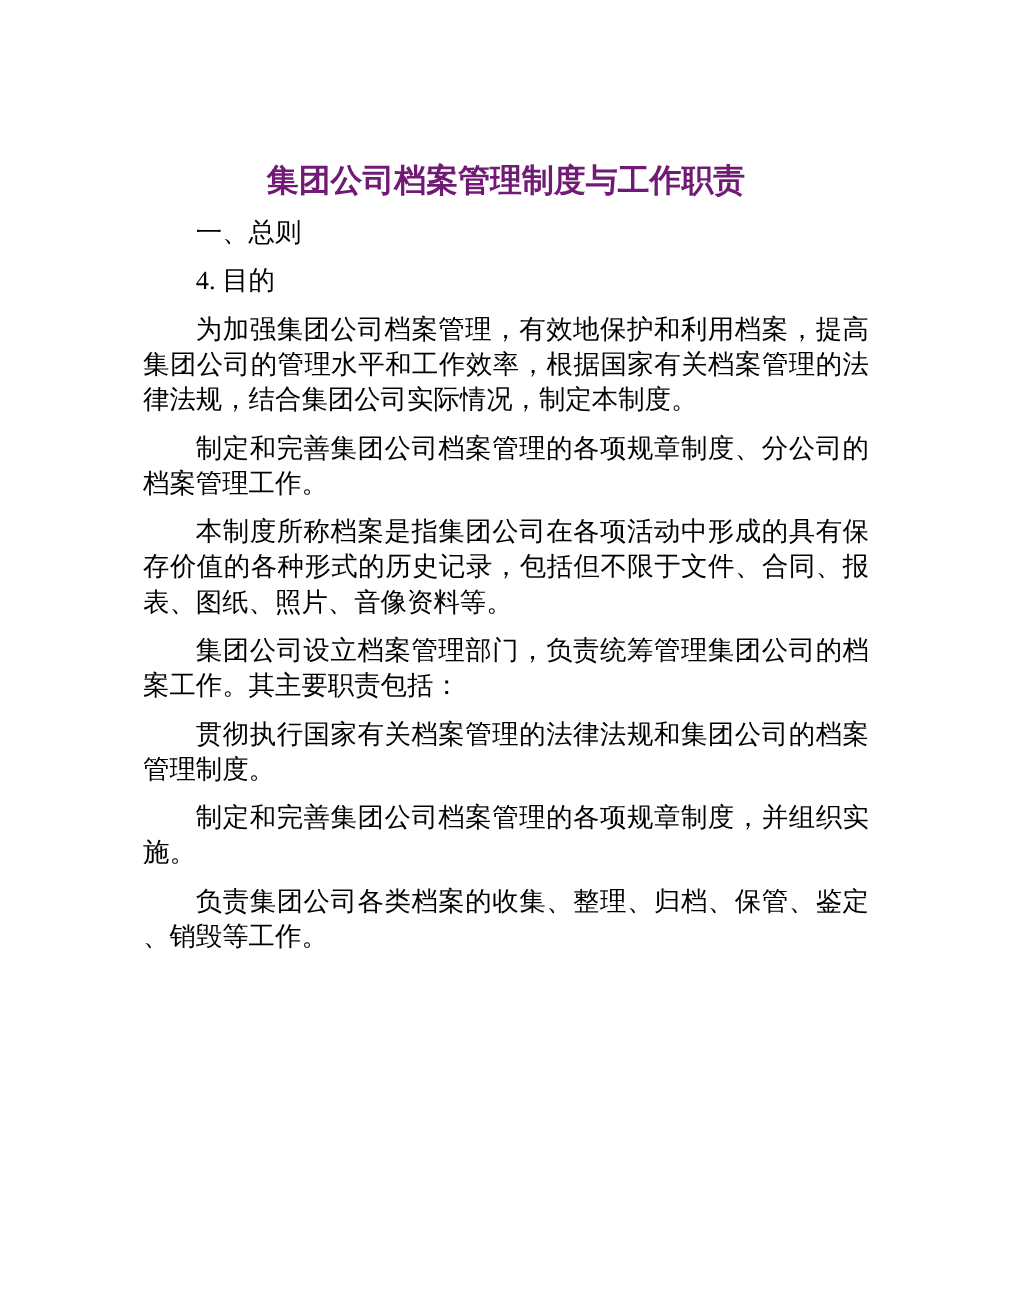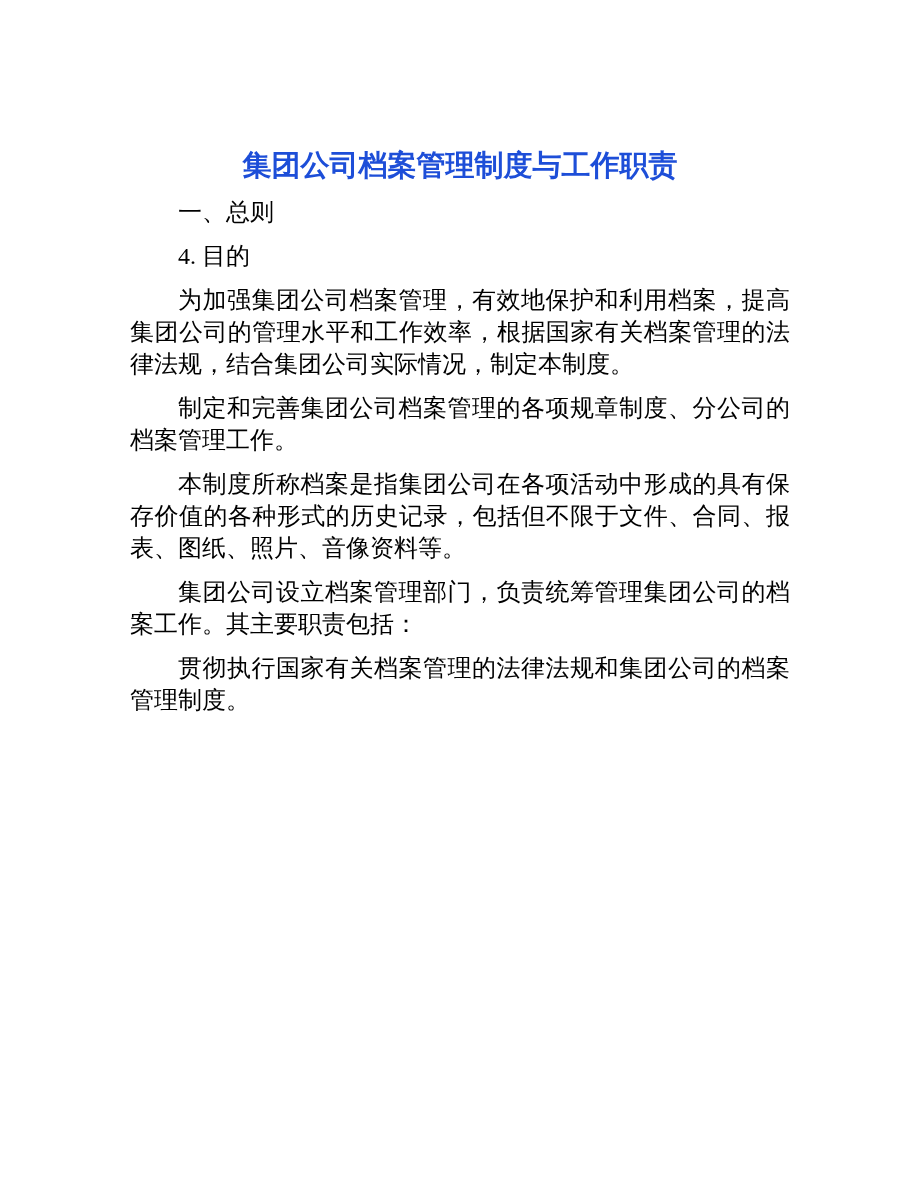--- a/index.html
+++ b/index.html
@@ -38,22 +38,24 @@
     text-indent: 2em;
     text-align: justify;
     line-break: anywhere;
     word-break: normal;
   }
 </style>
 </head>
 <body>
 
 <div class="doc-content">
-  <h1 class="doc-title" style="color: #1d4ed8;">集团公司档案管理制度与工作职责</h1>
+  <h1 class="doc-title" style="color: #701a75;">集团公司档案管理制度与工作职责</h1>
 
   <p class="para">一、总则</p>
   <p class="para">4. 目的</p>
   <p class="para">为加强集团公司档案管理，有效地保护和利用档案，提高集团公司的管理水平和工作效率，根据国家有关档案管理的法律法规，结合集团公司实际情况，制定本制度。</p>
   <p class="para">制定和完善集团公司档案管理的各项规章制度、分公司的档案管理工作。</p>
   <p class="para">本制度所称档案是指集团公司在各项活动中形成的具有保存价值的各种形式的历史记录，包括但不限于文件、合同、报表、图纸、照片、音像资料等。</p>
   <p class="para">集团公司设立档案管理部门，负责统筹管理集团公司的档案工作。其主要职责包括：</p>
   <p class="para">贯彻执行国家有关档案管理的法律法规和集团公司的档案管理制度。</p>
+  <p class="para">制定和完善集团公司档案管理的各项规章制度，并组织实施。</p>
+  <p class="para">负责集团公司各类档案的收集、整理、归档、保管、鉴定、销毁等工作。</p>
 </div>
 
 </body></html>

